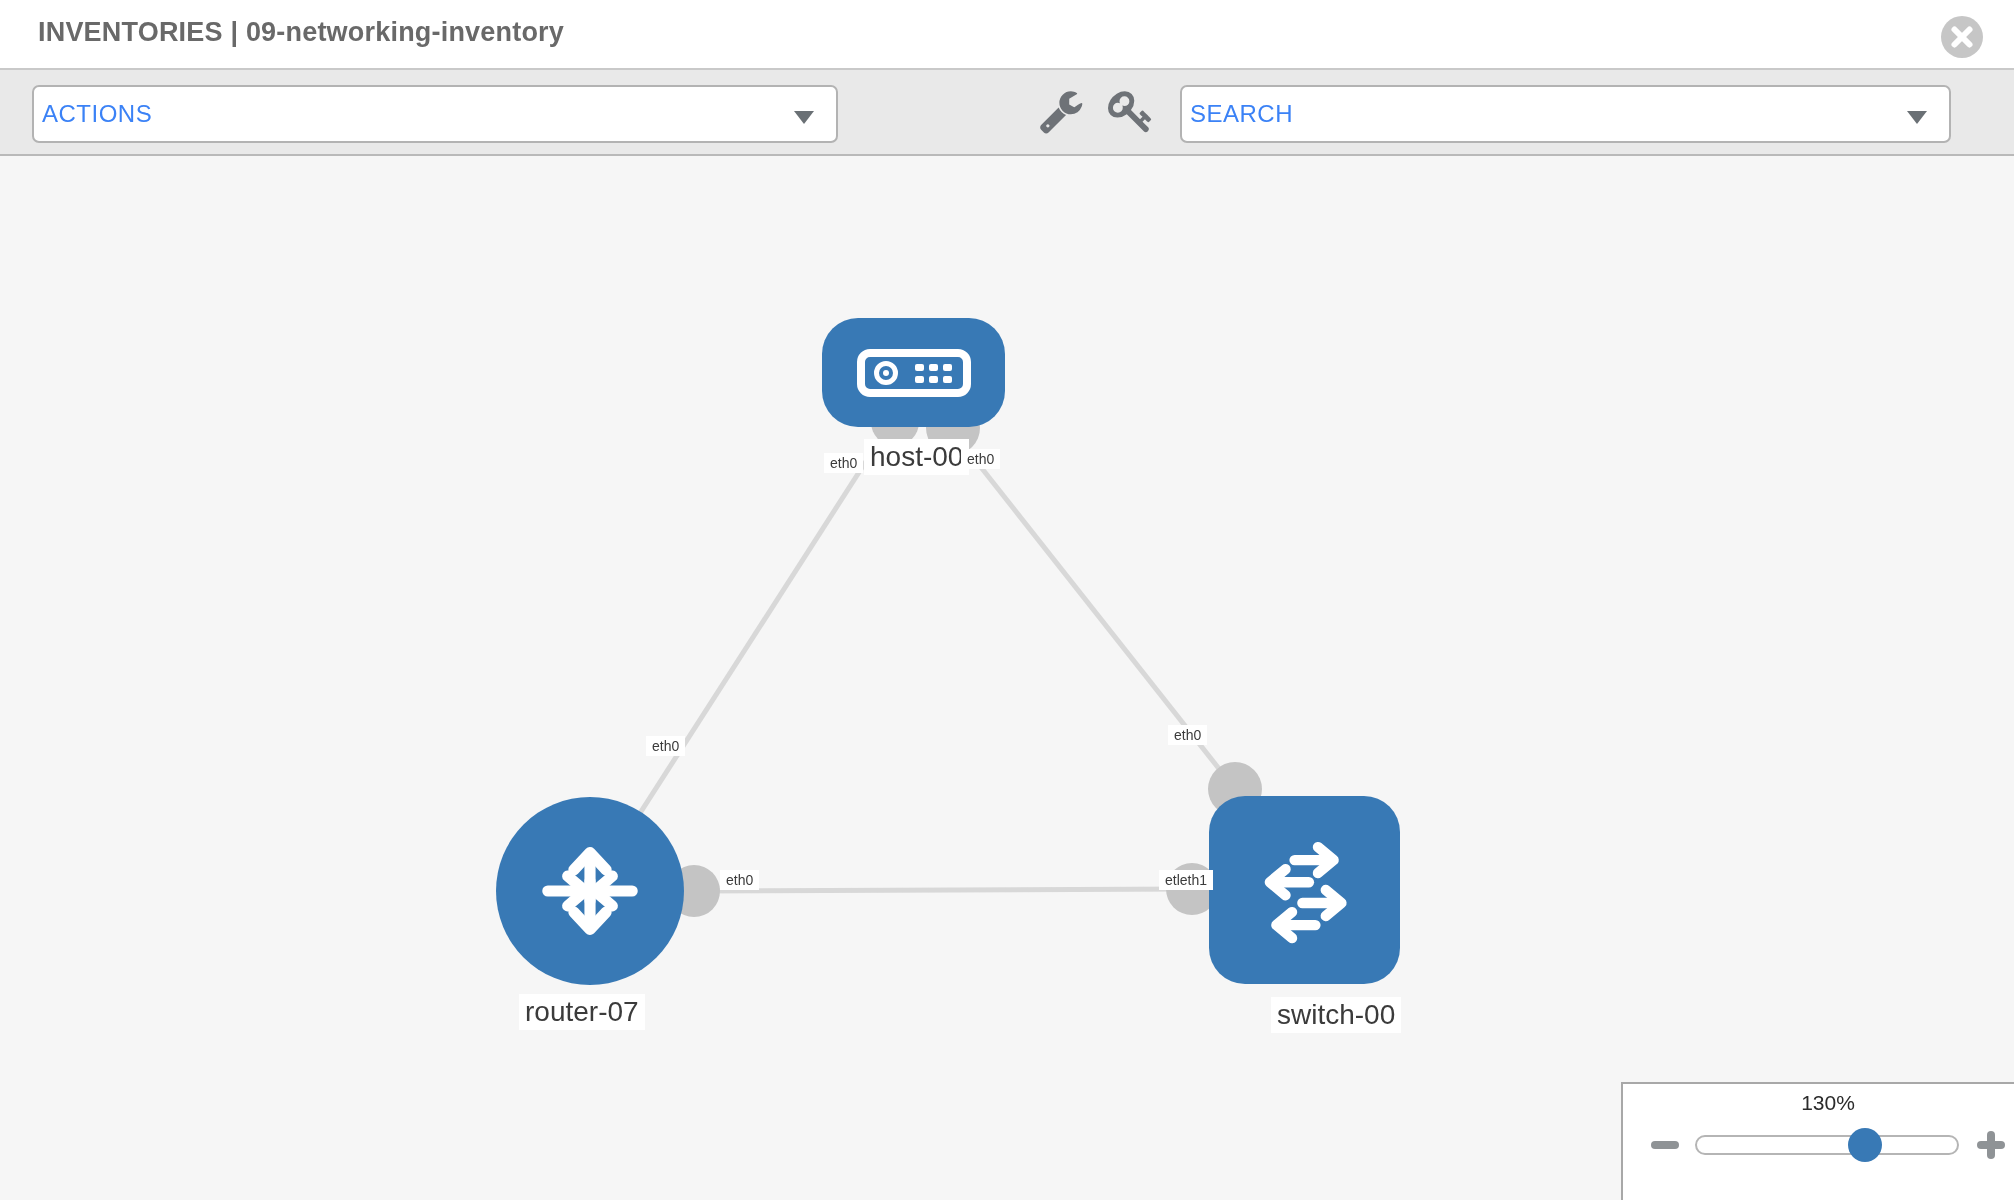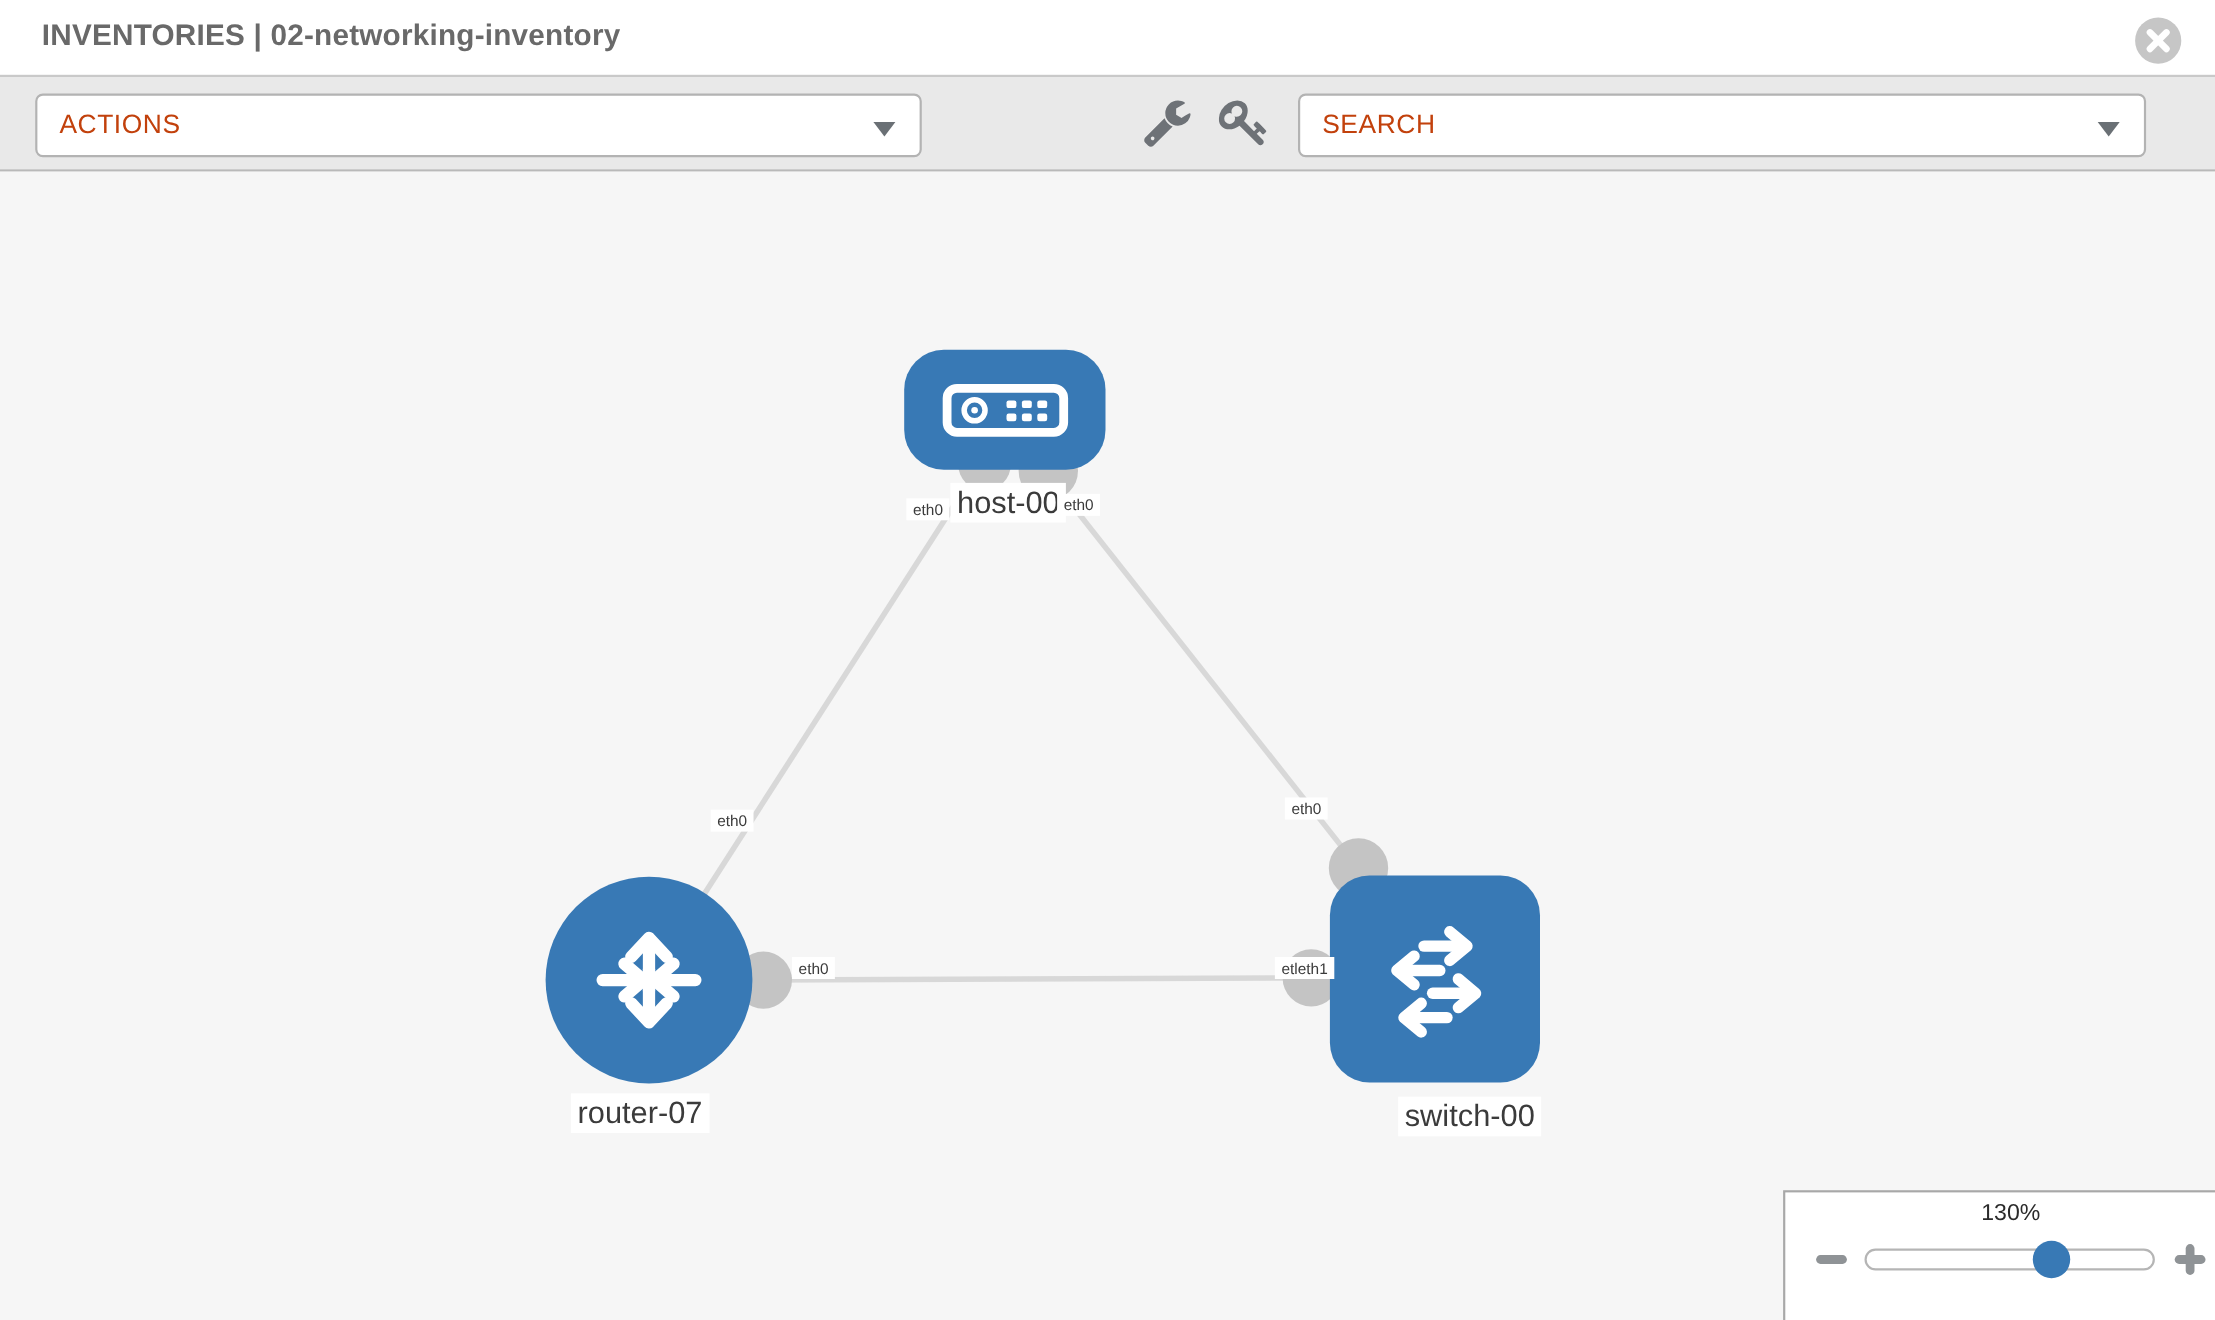--- a/index.html
+++ b/index.html
@@ -15,21 +15,21 @@
   .close-btn { position:absolute; left:1940px; top:15px; width:44px; height:44px;
                border:none; background:transparent; cursor:pointer; }
 
   
   .tbar { position:absolute; left:0; top:70px; width:2014px; height:86px; background:#e9e9e9;
           border-bottom:2px solid #b9b9b9; }
   .dd { position:absolute; top:15px; height:58px; background:#fff; border:2px solid #b3b3b3;
         border-radius:7px; display:flex; align-items:center; cursor:pointer; }
   .dd-actions { left:32px;  width:806px; }
   .dd-search  { left:1180px; width:771px;align-items:center; }
-  .dd-label { margin-left:20px; font-size:24px; color:#c2410c; letter-spacing:.5px; }
+  .dd-label { margin-left:8px; font-size:24px; color:#3b82f6; letter-spacing:.5px; }
   .caret { position:absolute; right:22px; top:24px; width:0; height:0;
            border-left:10px solid transparent; border-right:10px solid transparent;
            border-top:13px solid #6a7075; }
   .tool-btn { position:absolute; top:13px; width:56px; height:56px; border:none;
               background:transparent; cursor:pointer; }
   .tool-wrench { left:1038px; }
   .tool-key { left:1108px; }
 
   
   .canvas { position:absolute; left:0; top:156px; width:2014px; height:1044px; background:#f6f6f6; }
@@ -72,21 +72,21 @@
                   border-radius:50%; background:#3879b5; cursor:grab; }
 
   svg { display:block; }
 </style>
 </head>
 <body>
 
 <div class="stage">
 
   <div class="hdr">
-    <div class="hdr-title">INVENTORIES | 02-networking-inventory</div>
+    <div class="hdr-title">INVENTORIES | 09-networking-inventory</div>
     <button class="close-btn">
       <svg width="44" height="44" viewBox="0 0 44 44">
         <circle cx="22" cy="22" r="21" fill="#c6c6c6"></circle>
         <line x1="14.5" y1="14.5" x2="29.5" y2="29.5" stroke="#fff" stroke-width="6" stroke-linecap="round"></line>
         <line x1="29.5" y1="14.5" x2="14.5" y2="29.5" stroke="#fff" stroke-width="6" stroke-linecap="round"></line>
       </svg>
     </button>
   </div>
 
   <div class="tbar">

